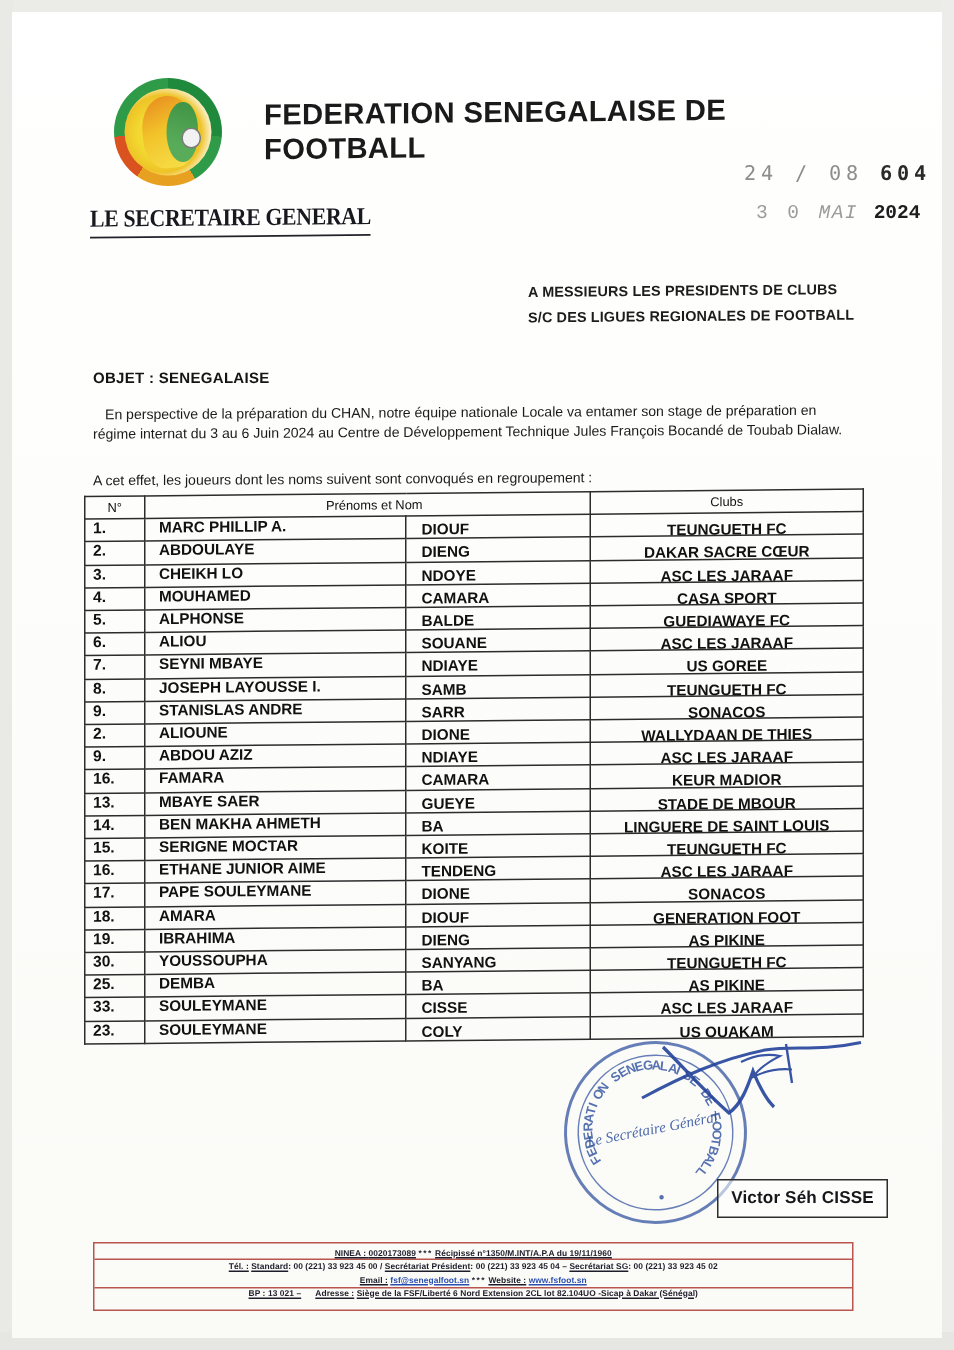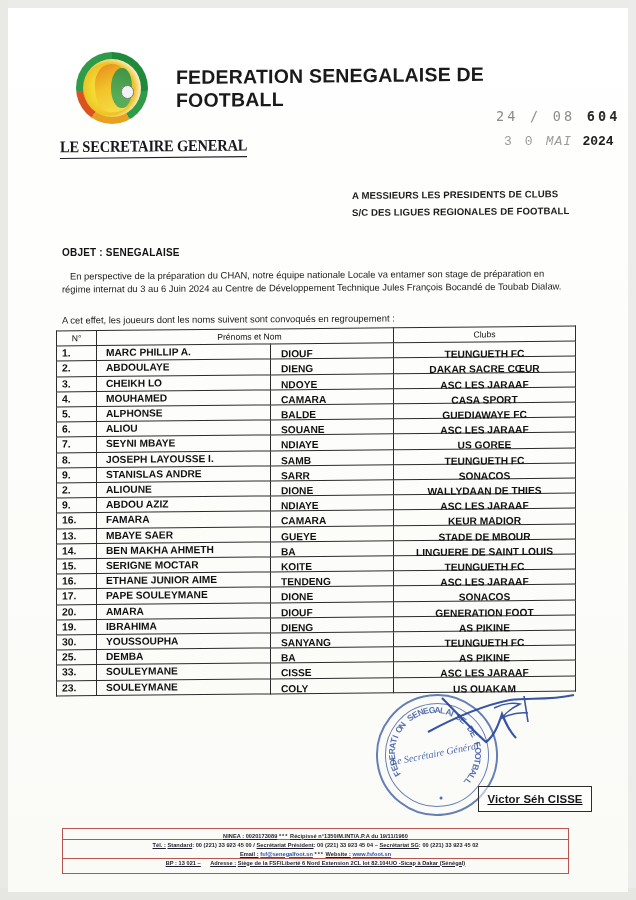--- a/index.html
+++ b/index.html
@@ -149,21 +149,21 @@
     font-family:"Liberation Serif",serif;font-style:italic;
     font-size:10px;color:#2e4f9e;opacity:.85;transform:rotate(-4deg);
   }
   .rs-dot{position:absolute;left:50%;bottom:12px;width:3px;height:3px;margin-left:-1.5px;border-radius:50%;background:#2e4f9e;opacity:.8;}
   .signature{
     position:absolute;left:56px;top:2px;width:160px;height:54px;
     color:#24439b;opacity:.9;
   }
   .namebox{
     position:absolute;left:110px;top:96px;width:112px;height:24px;
-    border:1.1px solid #2d2d2d;background:rgba(255,255,255,.55);text-decoration:underline;
+    border:1.1px solid #2d2d2d;background:rgba(255,255,255,.55);
   }
   .namebox span{
     display:block;text-align:center;line-height:24px;
     font-size:11.4px;font-weight:bold;color:#17171b;letter-spacing:.1px;
   }
 
   
   .foot{
     position:absolute;left:62px;top:828px;width:505px;height:44px;
     border:1.1px solid #b9554f;
@@ -395,21 +395,21 @@
             <td class="c-no">17.</td>
             <td class="c-pre">PAPE SOULEYMANE</td>
             <td class="c-nom">
               <span class="nom-shift">DIONE</span>
             </td>
             <td class="c-club">
               <span class="club-shift">SONACOS</span>
             </td>
           </tr>
           <tr>
-            <td class="c-no">20.</td>
+            <td class="c-no">18.</td>
             <td class="c-pre">AMARA</td>
             <td class="c-nom">
               <span class="nom-shift">DIOUF</span>
             </td>
             <td class="c-club">
               <span class="club-shift">GENERATION FOOT</span>
             </td>
           </tr>
           <tr>
             <td class="c-no">19.</td>

